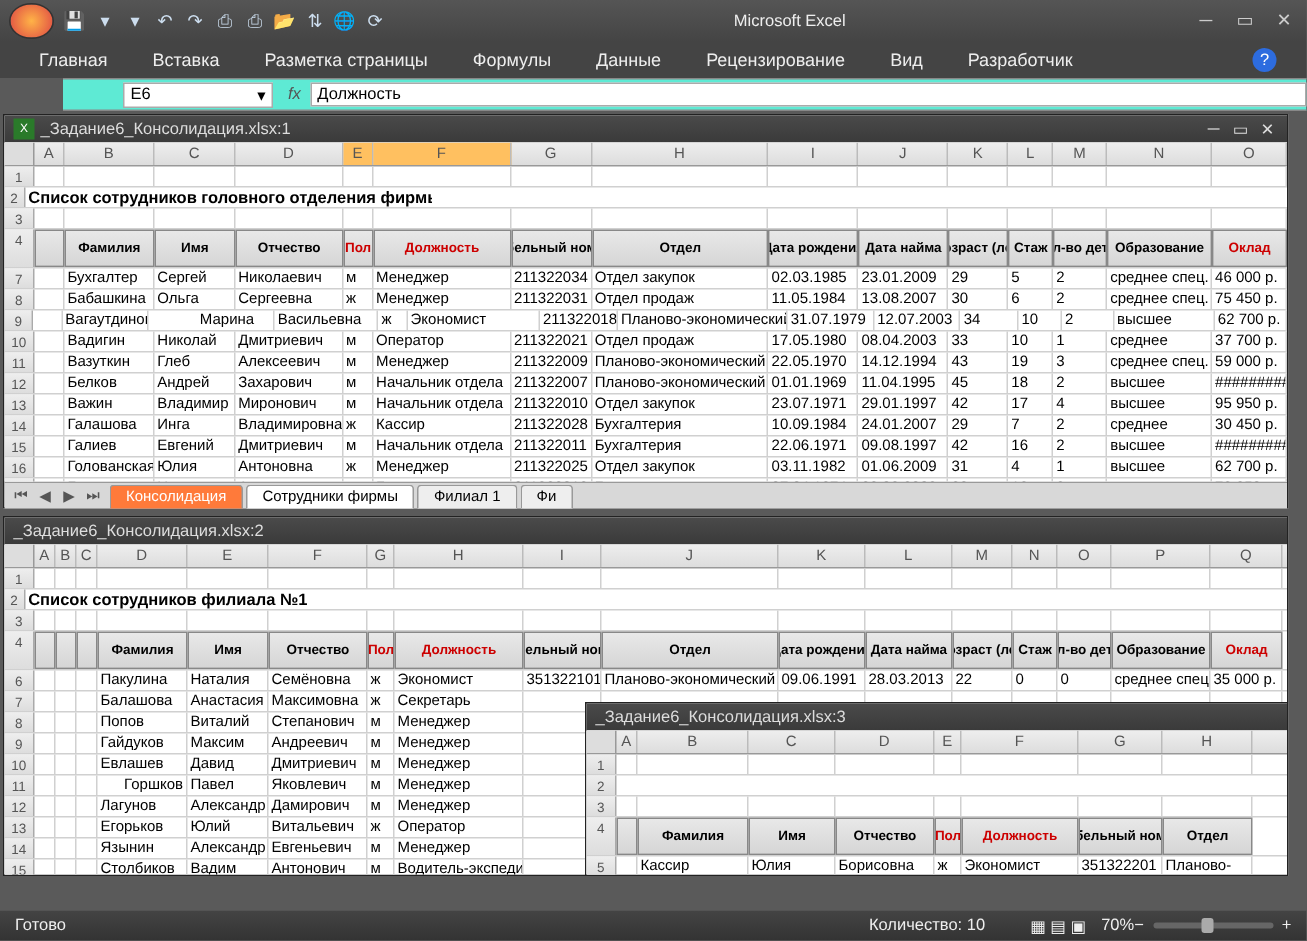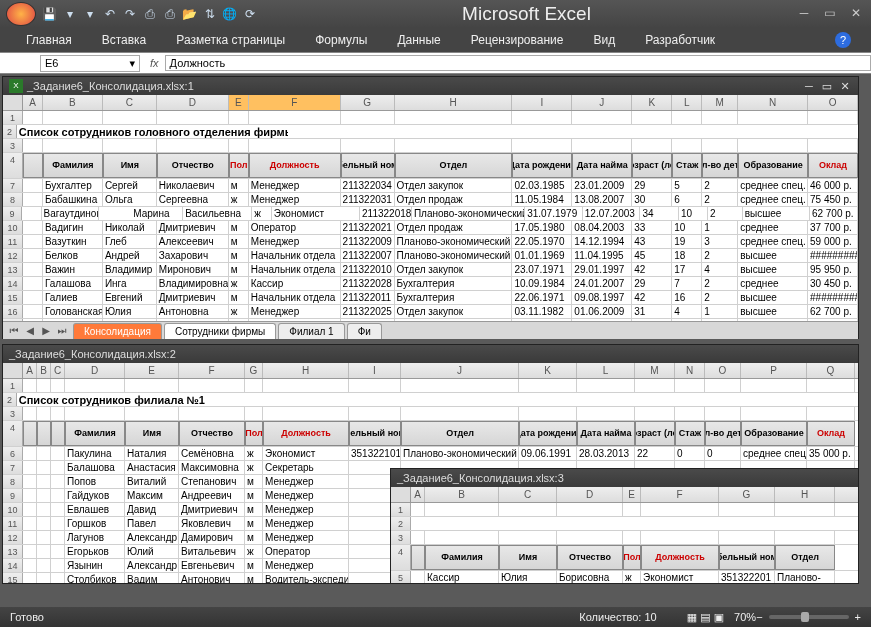--- a/index.html
+++ b/index.html
@@ -1,27 +1,27 @@
 <!DOCTYPE html>
 <html><head>
 <meta charset="utf-8">
 <style>
 * { box-sizing: border-box; margin: 0; padding: 0; font-family: "Segoe UI", Tahoma, sans-serif; }
 body { background: #5a5a5a; width: 871px; height: 627px; overflow: hidden; font-size: 11px; color: #000; }
 .titlebar { height: 28px; background: linear-gradient(#555,#444); display: flex; align-items: center; padding: 0 6px; color: #fff; }
 .office-btn { width: 30px; height: 24px; background: radial-gradient(circle,#ffb347,#d44); border-radius: 50%; margin-right: 6px; border:1px solid #333;}
 .qat { display:flex; gap:4px; align-items:center;}
 .qat-ico { width:16px; height:16px; display:flex; align-items:center; justify-content:center; color:#cde; font-size:12px;}
-.app-title { flex:1; text-align:center; font-size:19px; color:#eee;}
+.app-title { flex:1; text-align:center; font-size:11px; color:#eee;}
 .winbtns { display:flex; gap:8px; }
 .winbtn { width:18px; height:14px; color:#ccc; text-align:center; line-height:12px; font-size:12px;}
 .ribbon-tabs { height:24px; background:#444; display:flex; align-items:center; padding:0 20px; gap:18px; color:#eee; font-size:12px;}
 .ribbon-tabs .tab { padding:3px 6px; }
 .help-ico { margin-left:auto; width:16px; height:16px; background:#2d6cdf; border-radius:50%; color:#fff; text-align:center; line-height:16px; font-size:11px;}
-.formula-bar { height:22px; background:#ffffff; display:flex; align-items:center; border-top:1px solid #888; border-bottom:1px solid #888;}
+.formula-bar { height:22px; background:#5eead4; display:flex; align-items:center; border-top:1px solid #888; border-bottom:1px solid #888;margin-left:42px;}
 .name-box { width:100px; background:#fff; border:1px solid #aaa; margin:0 4px 0 40px; padding:1px 4px; font-size:11px; display:flex; justify-content:space-between;}
 .fx-lbl { margin:0 6px; font-style:italic; color:#555;}
 .fx-val { flex:1; background:#fff; border:1px solid #aaa; padding:1px 4px; font-size:11px;}
 .workspace { position:relative; height:calc(627px - 28px - 24px - 22px - 20px); background:#5a5a5a; padding:4px;}
 .child-win { position:absolute; background:#fff; border:1px solid #222;}
 .child-title { height:18px; background:linear-gradient(#4a4a4a,#3a3a3a); color:#ddd; font-size:11px; display:flex; align-items:center; padding:0 6px;}
 .child-title .sp { flex:1;}
 .child-title .cbtn { width:14px; text-align:center; margin-left:4px; font-size:11px;}
 .grid-wrap { background:#fff; overflow:hidden; position:relative;}
 .col-heads { display:flex; background:linear-gradient(#eee,#ddd); border-bottom:1px solid #999; height:16px;}
@@ -619,21 +619,21 @@
             <div class="cell" style="width: 30px;"></div>
             <div class="cell" style="width: 36px;"></div>
             <div class="cell" style="width: 66px;"></div>
             <div class="cell" style="width: 48px;"></div>
           </div>
           <div class="row">
             <div class="rh">11</div>
             <div class="cell" style="width: 14px;"></div>
             <div class="cell" style="width: 14px;"></div>
             <div class="cell" style="width: 14px;"></div>
-            <div class="cell" style="width: 60px;">Горшков</div>
+            <div class="cell" style="width: 60px; text-align: right;">Горшков</div>
             <div class="cell" style="width: 54px;">Павел</div>
             <div class="cell" style="width: 66px;">Яковлевич</div>
             <div class="cell" style="width: 18px;">м</div>
             <div class="cell" style="width: 86px;">Менеджер</div>
             <div class="cell" style="width: 52px;"></div>
             <div class="cell" style="width: 118px;"></div>
             <div class="cell" style="width: 58px;"></div>
             <div class="cell" style="width: 58px;"></div>
             <div class="cell" style="width: 40px;"></div>
             <div class="cell" style="width: 30px;"></div>

